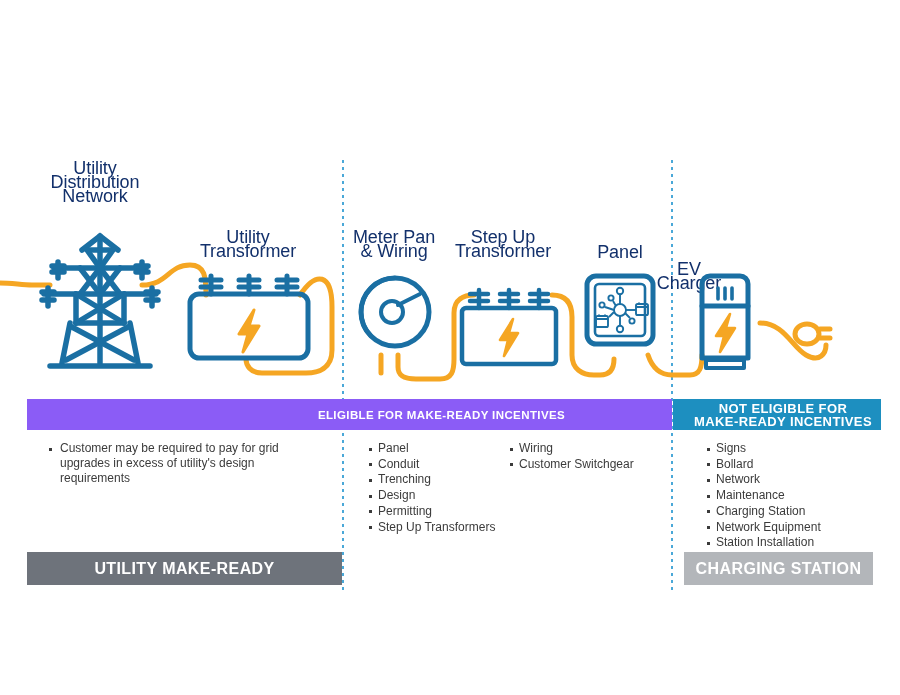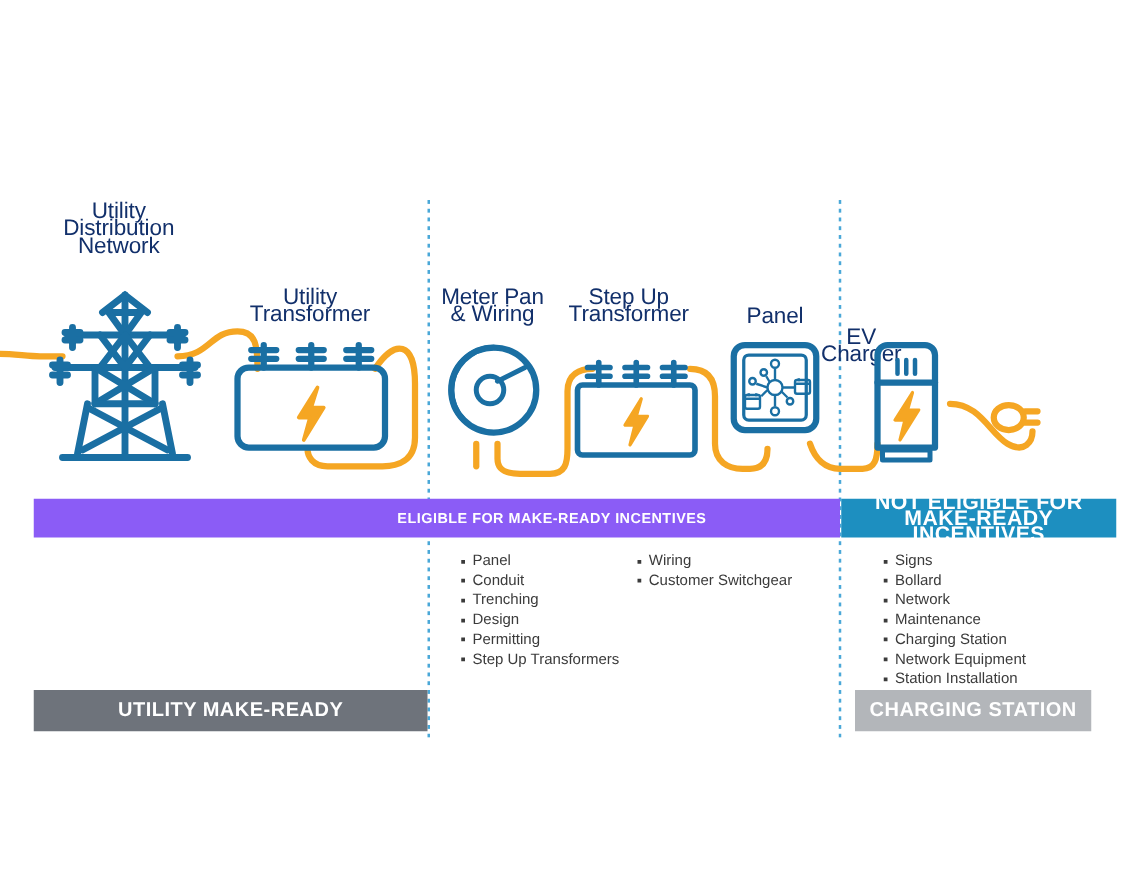--- a/index.html
+++ b/index.html
@@ -33,22 +33,22 @@
   .bar{
     position:absolute;display:flex;align-items:center;justify-content:center;
     color:#fff;font-weight:bold;letter-spacing:0.4px;text-align:center;
   }
   #bar-eligible{
     left:27px;top:399px;width:645px;height:31px;background:#8b5cf6;
     font-size:11.5px;padding-right:0;
   }
   #bar-eligible .txt{transform:translateX(92px);}
   #bar-not-eligible{
-    left:673px;top:399px;width:220px;height:31px;background:#1d8fc0;
-    font-size:17px;line-height:13px;
+    left:673px;top:399px;width:196px;height:31px;background:#1d8fc0;
+    font-size:13px;line-height:13px;padding-left:12px;
   }
 
   
   .bullets{
     position:absolute;color:#3b3b3b;font-size:12px;line-height:15.2px;
   }
   .bullets ul{list-style:none;margin:0;padding:0;}
   .bullets li{position:relative;padding-left:11px;margin:0 0 0.5px 0;}
   .bullets li::before{
     content:"";position:absolute;left:2px;top:6.5px;
@@ -227,20 +227,25 @@
   <div class="bar" id="bar-eligible">
     <span class="txt">ELIGIBLE FOR MAKE-READY INCENTIVES</span>
   </div>
   <div class="bar" id="bar-not-eligible">
     <span>
       <span style="display:block">NOT ELIGIBLE FOR</span>
       <span style="display:block">MAKE-READY INCENTIVES</span>
     </span>
   </div>
 
+  <div class="bullets" id="bul-utility">
+    <ul>
+      <li>Customer may be required to pay for grid upgrades in excess of utility's design requirements</li>
+    </ul>
+  </div>
 
   <div class="bullets" id="bul-customer-a">
     <ul>
       <li>Panel</li>
       <li>Conduit</li>
       <li>Trenching</li>
       <li>Design</li>
       <li>Permitting</li>
       <li>Step Up Transformers</li>
     </ul>

